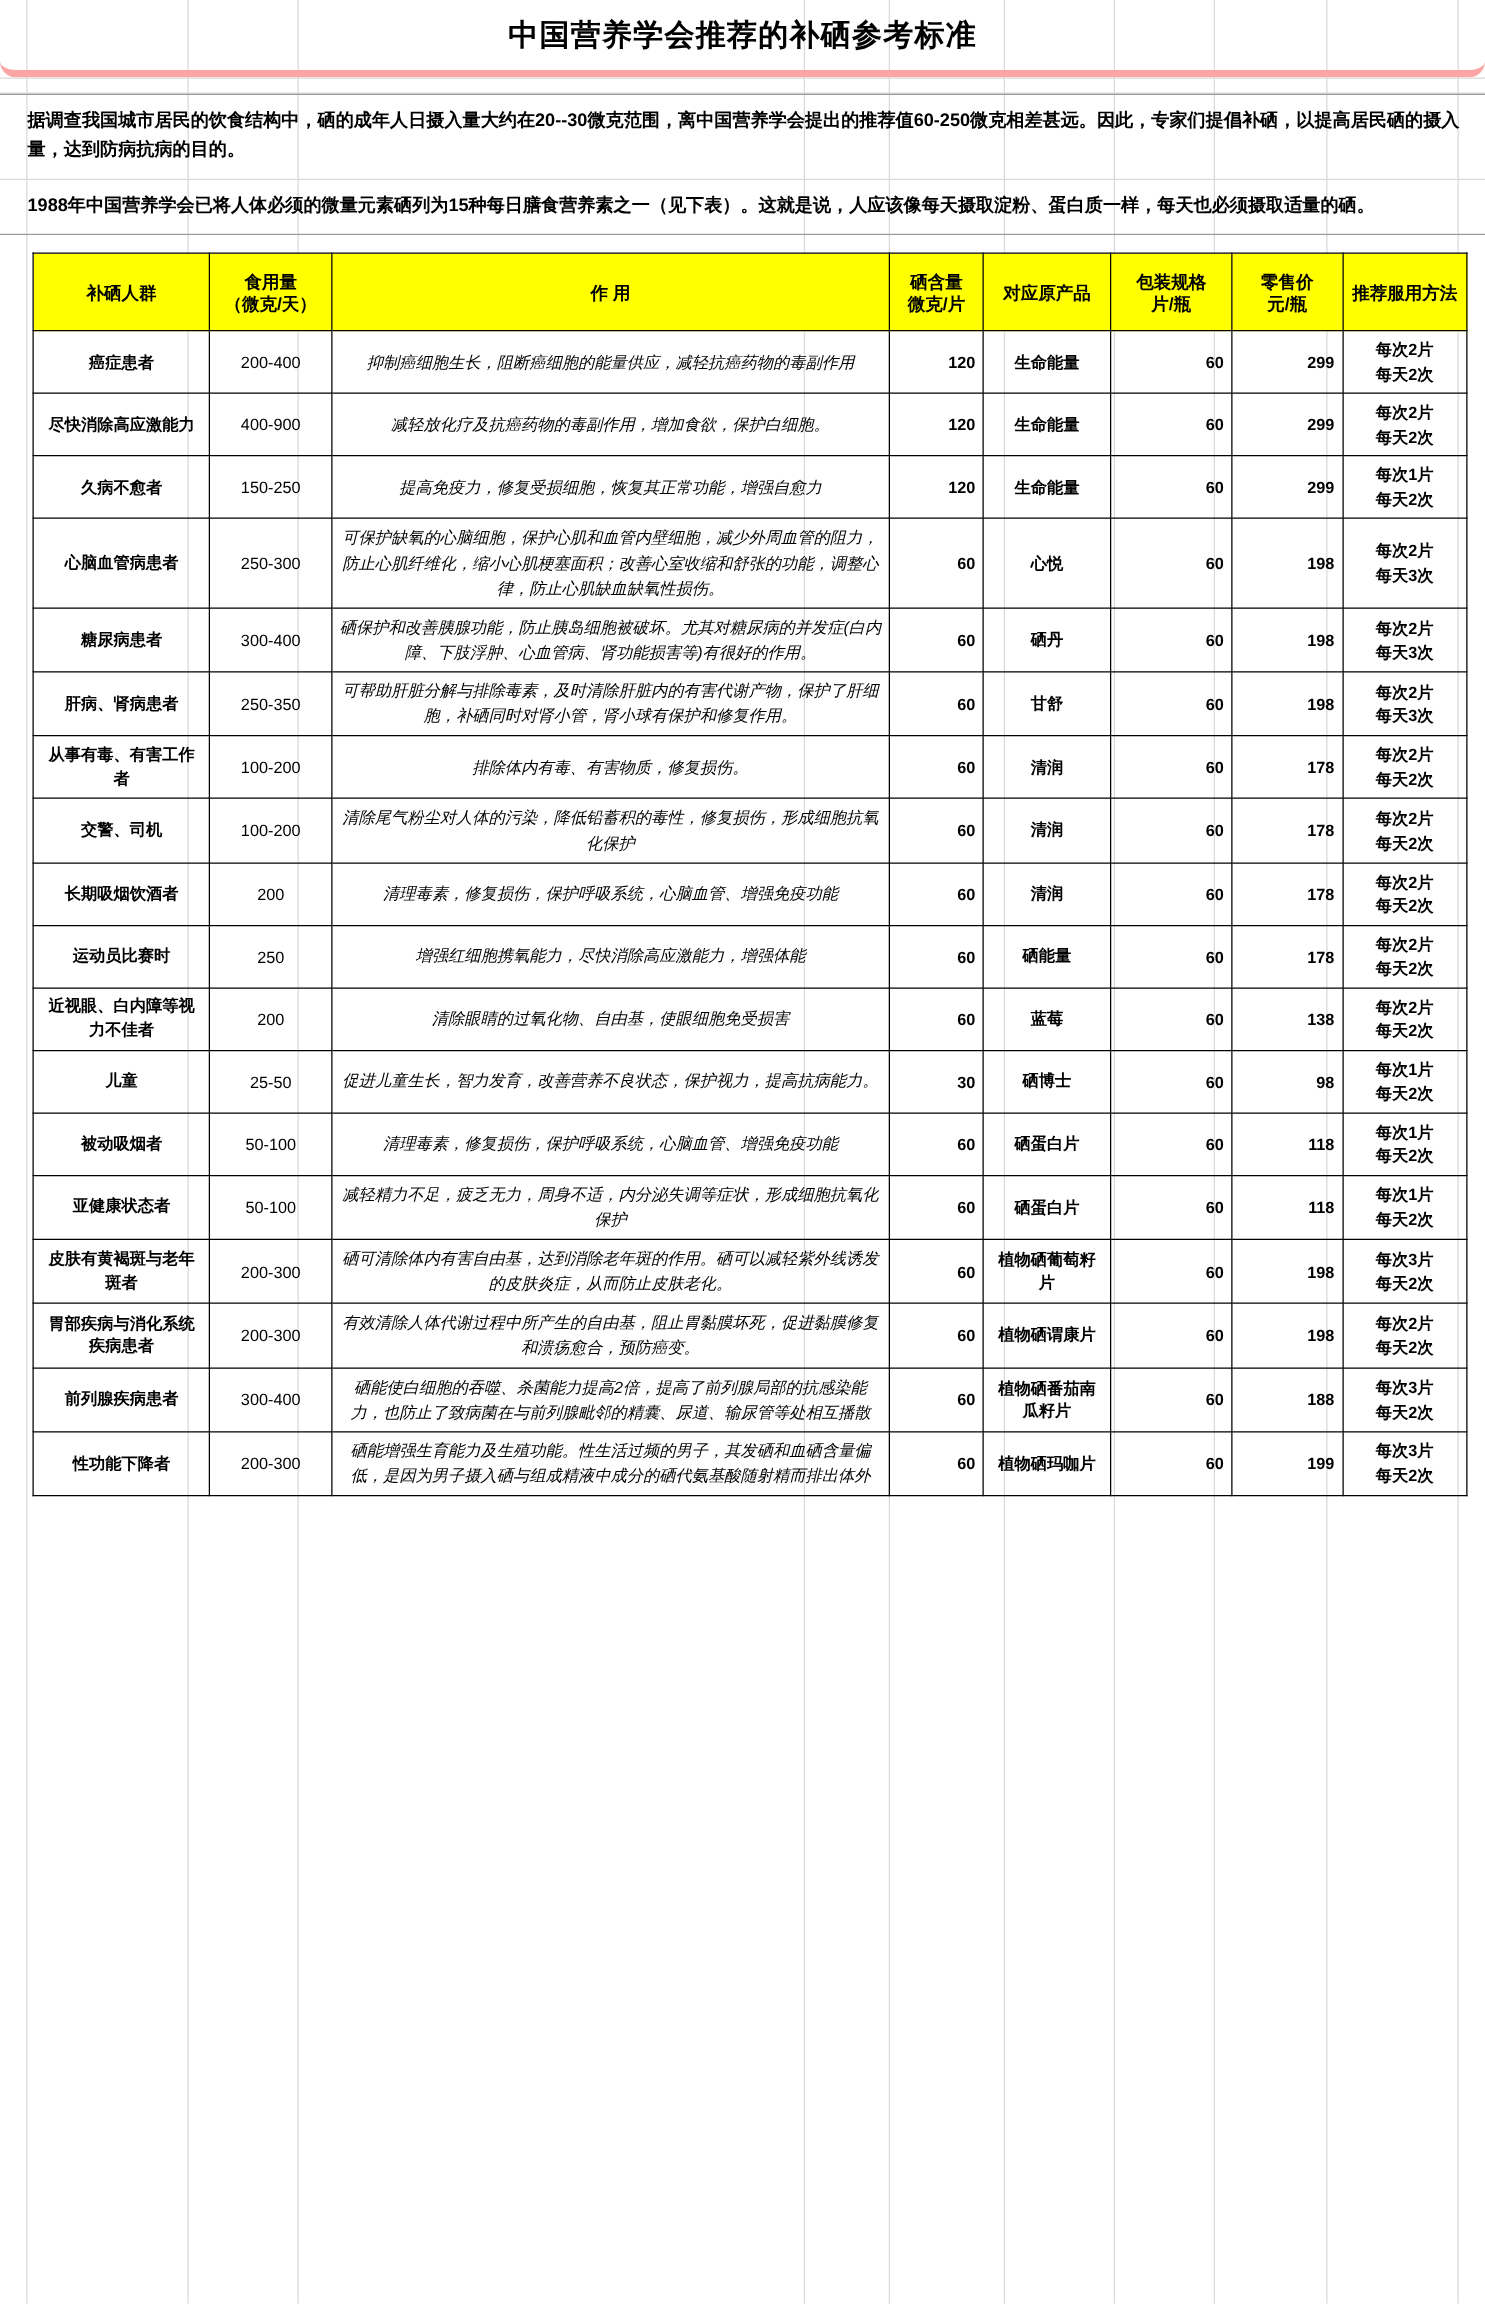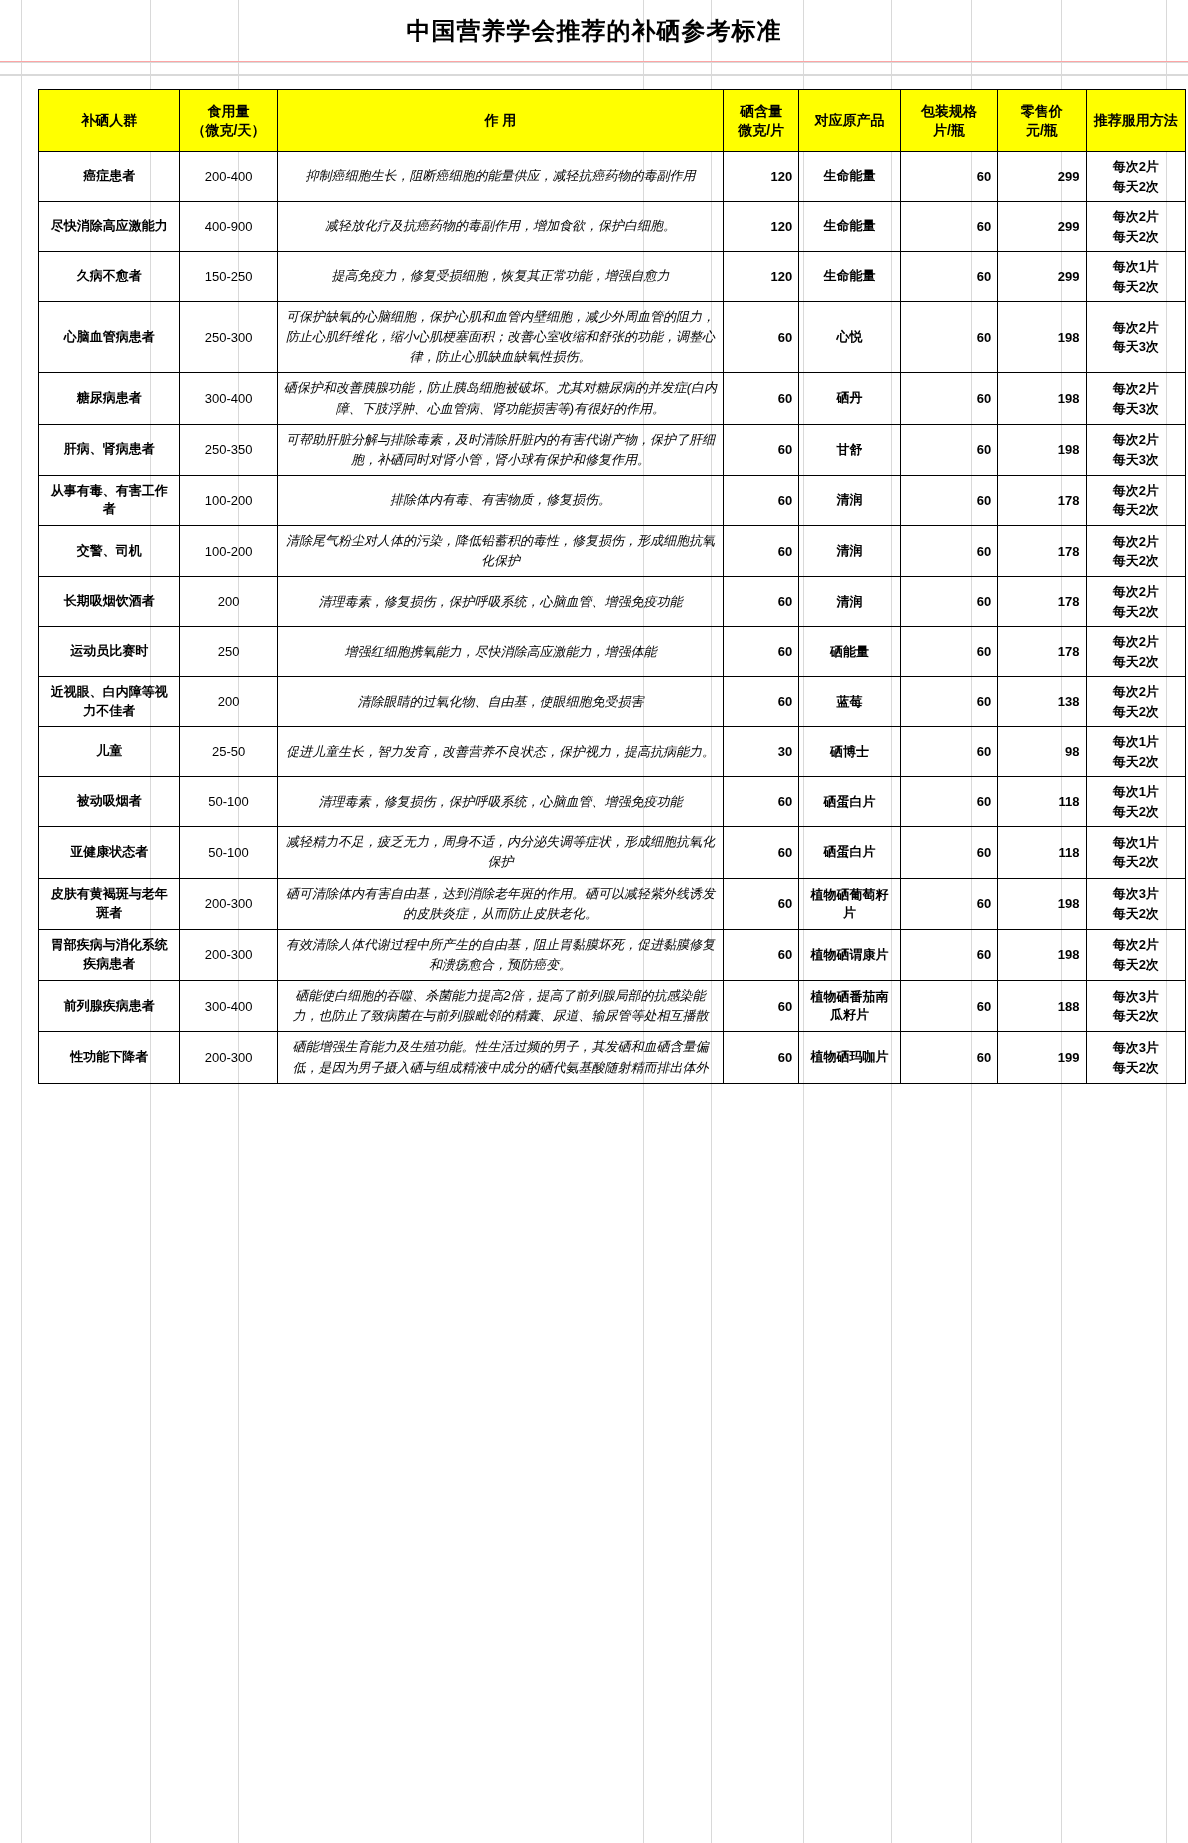--- a/index.html
+++ b/index.html
@@ -36,21 +36,22 @@
   }
 
   .content { position: relative; z-index: 1; }
 
   
   .title-row {
     height: 62px;
     display: flex;
     align-items: center;
     justify-content: center;
-    border-bottom: 1px solid #fca5a5;
+    border-bottom: 6px solid #fca5a5;
+    border-radius: 13px;
   }
   .title {
     font-size: 24px;
     font-weight: bold;
     color: #000;
     letter-spacing: 1px;
   }
   .spacer-row {
     height: 13px;
     border-bottom: 1px solid #d9d9d9;
@@ -72,21 +73,21 @@
   .intro-p:last-child { border-bottom: none; }
 
   .gap-row { height: 14px; }
 
   
   .tbl-wrap { padding: 0 18px 0 22px; }
   table.main {
     width: 1148px;
     border-collapse: collapse;
     table-layout: fixed;
-    margin-left: 16px;
+    margin-left: 4px;
   }
   table.main th, table.main td {
     border: 1px solid #000;
     padding: 5px 6px;
     font-size: 13px;
     color: #000;
     vertical-align: middle;
   }
   table.main thead th {
     background: #ffff00;
@@ -168,20 +169,24 @@
   </div>
 
   <div class="content">
 
     <div class="title-row">
       <div class="title">中国营养学会推荐的补硒参考标准</div>
     </div>
 
     <div class="spacer-row"></div>
 
+    <div class="intro-block">
+      <div class="intro-p">据调查我国城市居民的饮食结构中，硒的成年人日摄入量大约在20--30微克范围，离中国营养学会提出的推荐值60-250微克相差甚远。因此，专家们提倡补硒，以提高居民硒的摄入量，达到防病抗病的目的。</div>
+      <div class="intro-p">1988年中国营养学会已将人体必须的微量元素硒列为15种每日膳食营养素之一（见下表）。这就是说，人应该像每天摄取淀粉、蛋白质一样，每天也必须摄取适量的硒。</div>
+    </div>
 
     <div class="gap-row"></div>
 
     <div class="tbl-wrap">
       <table class="main">
         <colgroup>
           <col class="c-group">
             <col class="c-dose">
             <col class="c-effect">
             <col class="c-se">

